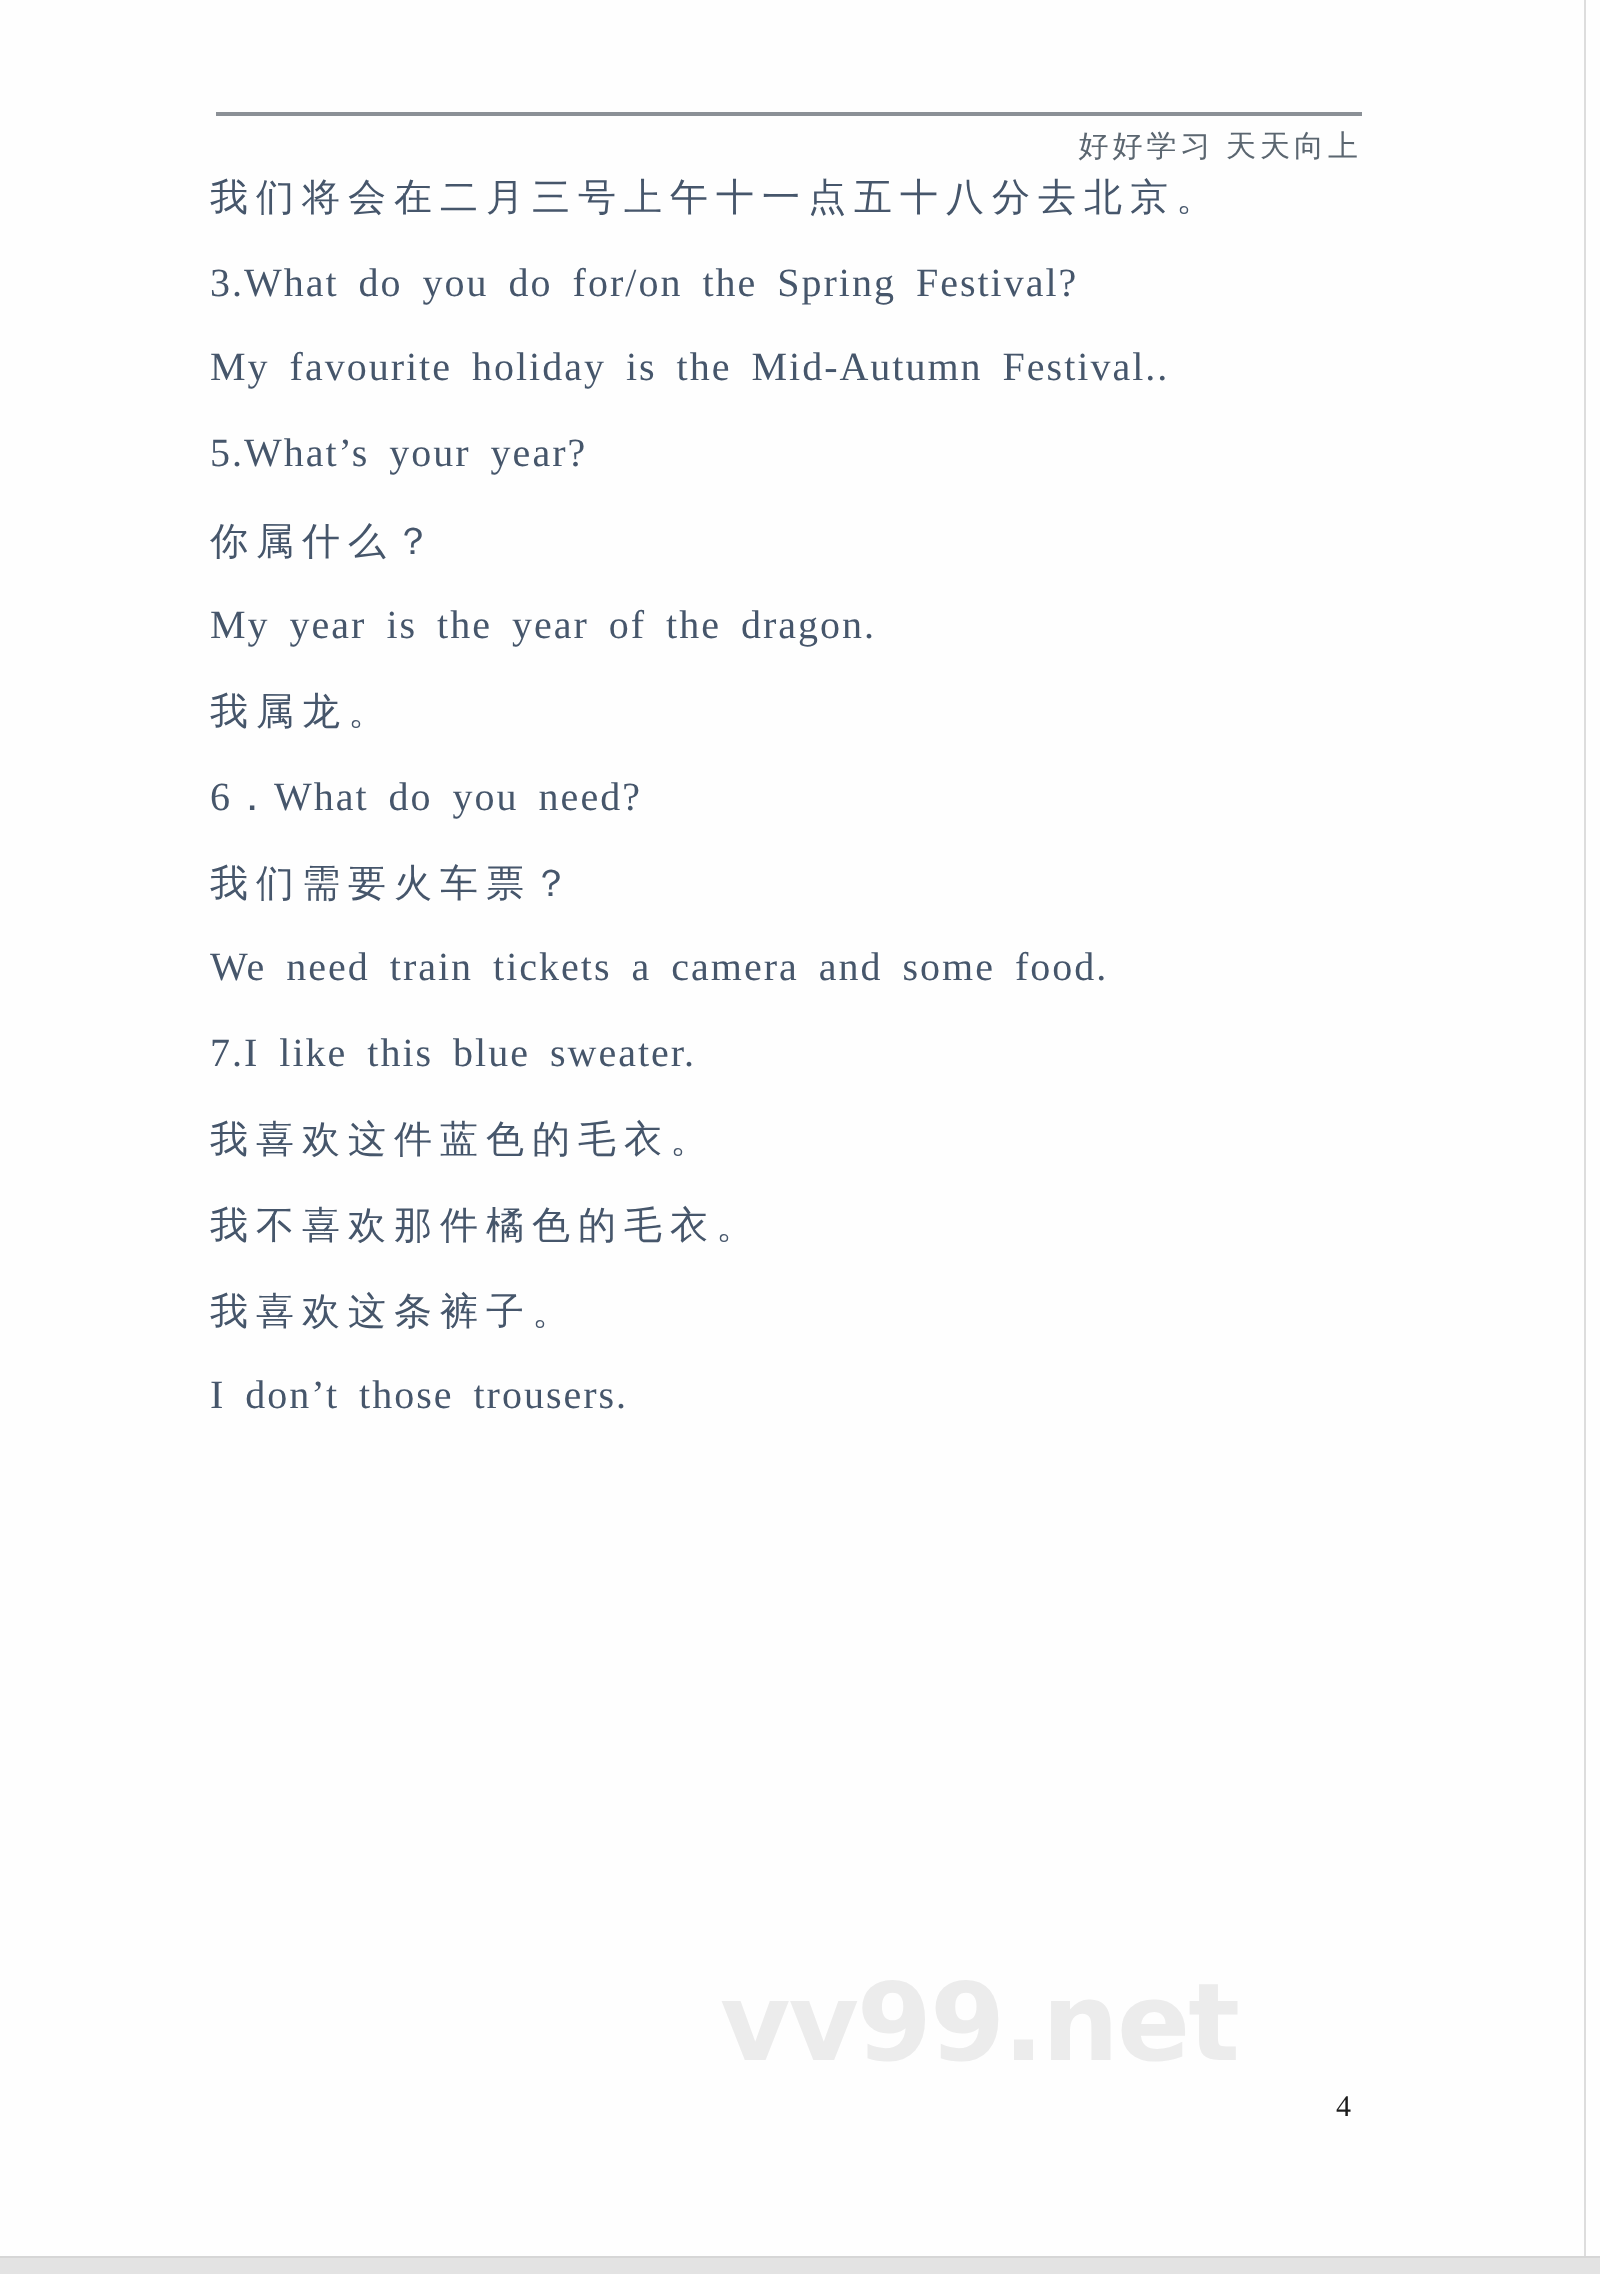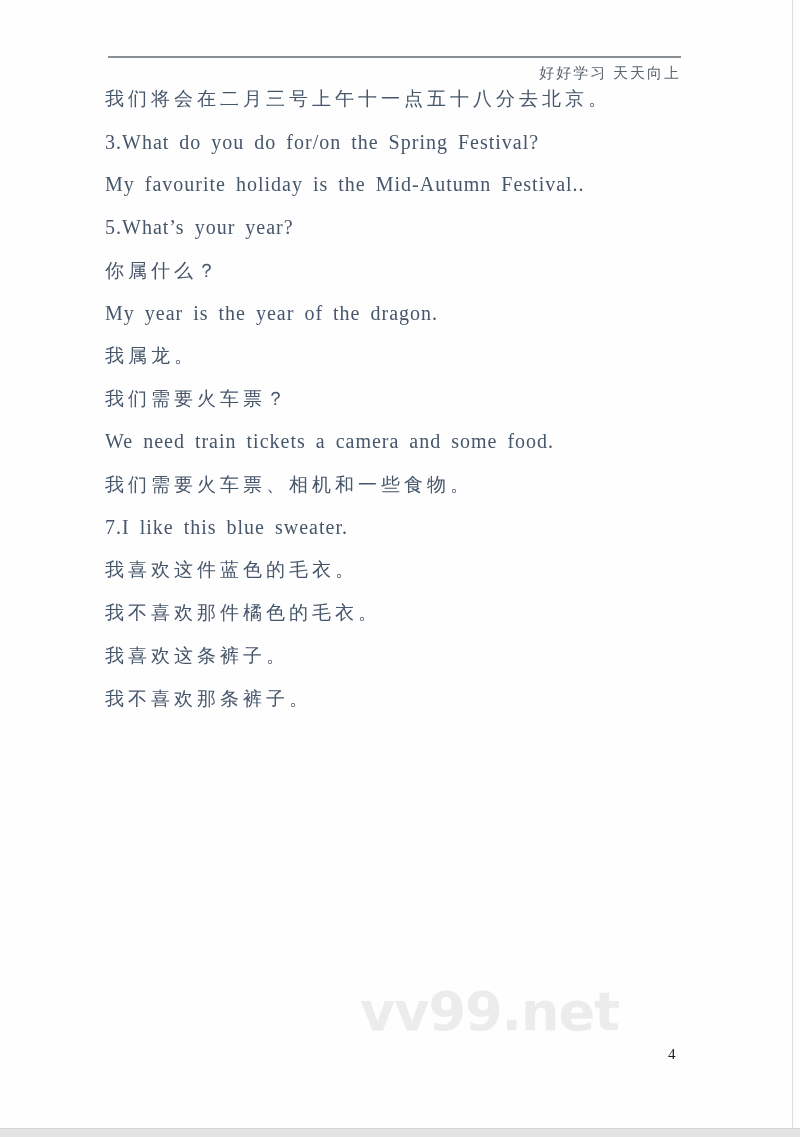--- a/index.html
+++ b/index.html
@@ -100,28 +100,28 @@
   <div class="header-rule"></div>
 
   <div class="content" id="content">
       <div class="line zh">我们将会在二月三号上午十一点五十八分去北京。</div>
       <div class="line en">3.What do you do for/on the Spring Festival?</div>
       <div class="line en">My favourite holiday is the Mid-Autumn Festival..</div>
       <div class="line en">5.What’s your year?</div>
       <div class="line zh">你属什么？</div>
       <div class="line en">My year is the year of the dragon.</div>
       <div class="line zh">我属龙。</div>
+      <div class="line en">6．What do you need?</div>
       <div class="line zh">我们需要火车票？</div>
       <div class="line en">We need train tickets a camera and some food.</div>
-      <div class="line zh">我们需要火车票、相机和一些食物。</div>
       <div class="line en">7.I like this blue sweater.</div>
       <div class="line zh">我喜欢这件蓝色的毛衣。</div>
       <div class="line zh">我不喜欢那件橘色的毛衣。</div>
       <div class="line zh">我喜欢这条裤子。</div>
-      <div class="line zh">我不喜欢那条裤子。</div>
+      <div class="line en">I don’t those trousers.</div>
     </div>
 
   <div class="watermark">vv99.net</div>
 
   <div class="page-number">4</div>
 
   <div class="right-edge"></div>
 
   <div class="bottom-bar"></div>
 

